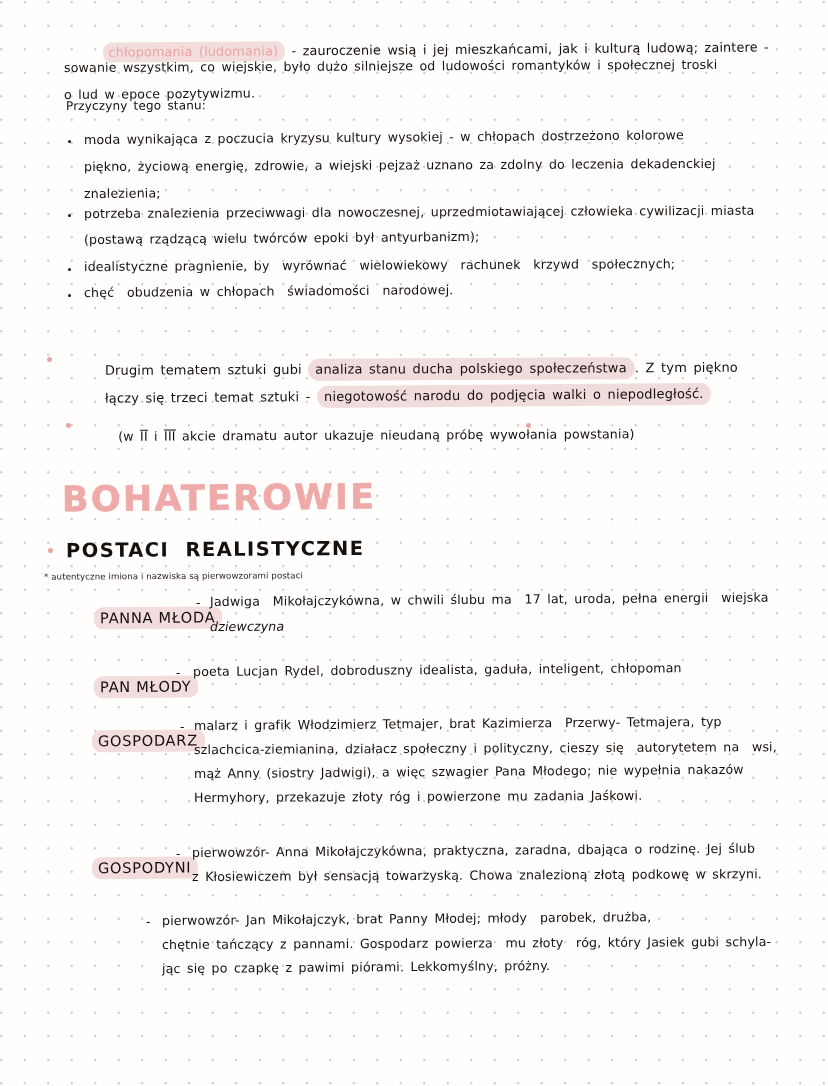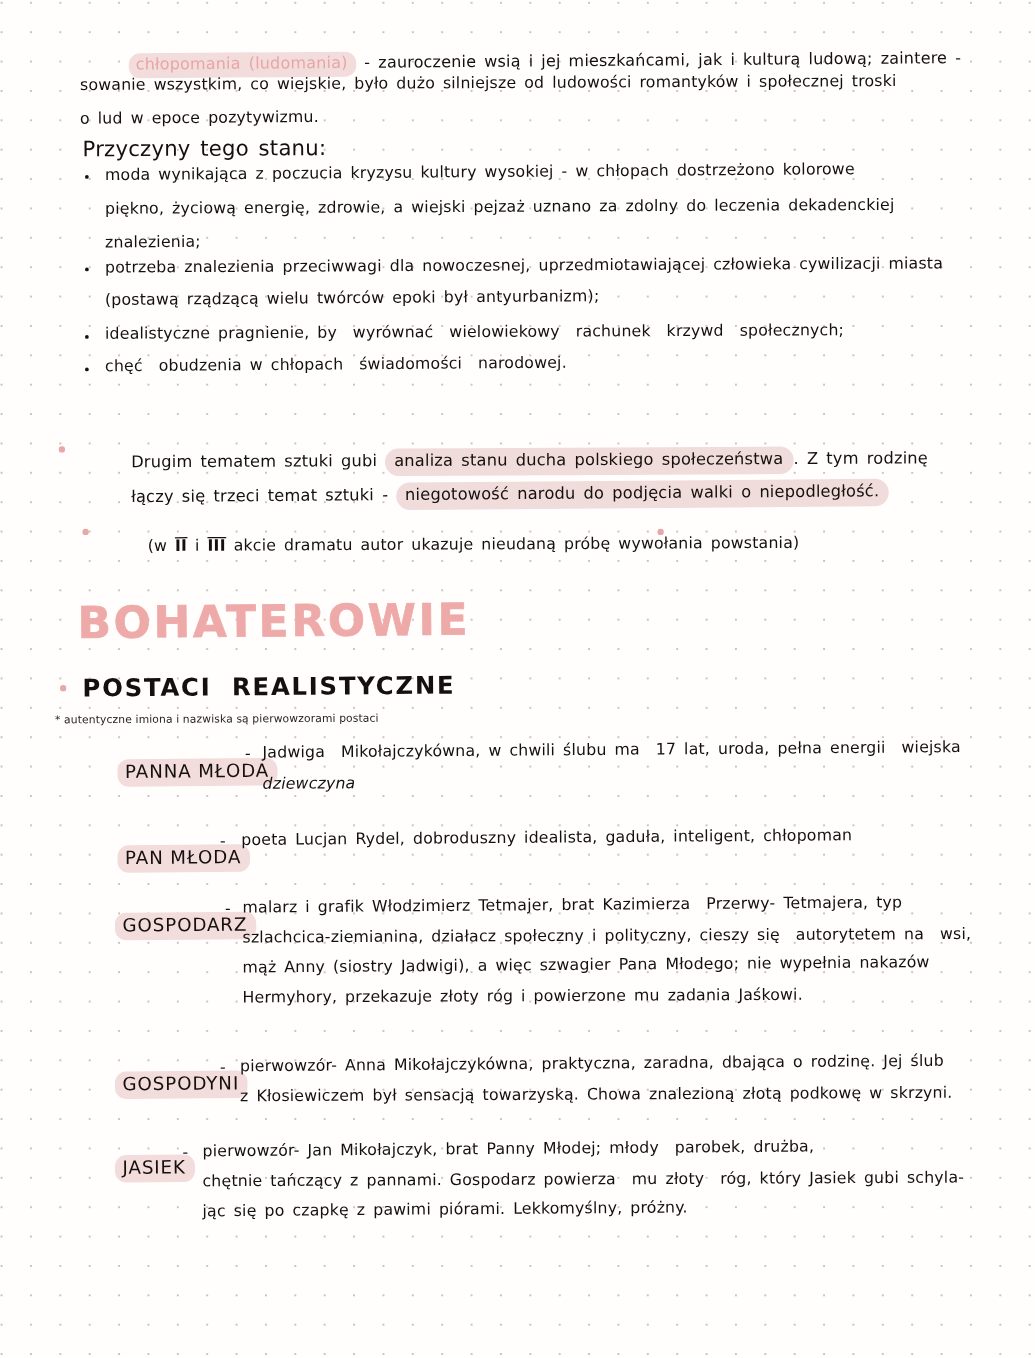--- a/index.html
+++ b/index.html
@@ -112,57 +112,56 @@
     font-size: 14.6px;
     letter-spacing: 0.7px;
     color: #14100e;
     white-space: pre;
     transform: rotate(-0.5deg);
   }
   .underline-m {
     border-top: 1.4px solid #14100e;
     display: inline-block;
     line-height: 0.92;
-    font-weight: bold;
   }
 </style>
 </head>
 <body>
 
 <div id="page">
   <div id="ink">
 
     <div class="hw sl1" style="left:64px; top:34px; font-size:12.8px;">
       <span class="hl pinkink">chłopomania (ludomania)</span><span> - zauroczenie wsią i jej mieszkańcami, jak i kulturą ludową; zaintere -</span>
     </div>
 
     <div class="hw sl2" style="left:64px; top:62px;">sowanie wszystkim, co wiejskie, było dużo silniejsze od ludowości romantyków i społecznej troski</div>
 
     <div class="hw sl1" style="left:64px; top:89px;">o lud w epoce pozytywizmu.</div>
 
-    <div class="hw sl2" style="left:66px; top:112px; font-size:17px;">Przyczyny tego stanu:</div>
+    <div class="hw sl2" style="left:66px; top:100px; font-size:12px;">Przyczyny tego stanu:</div>
 
     <div class="dot-b" style="left:68px; top:140px;"></div>
     <div class="hw sl1" style="left:84px; top:134px;">moda wynikająca z poczucia kryzysu kultury wysokiej - w chłopach dostrzeżono kolorowe</div>
     <div class="hw sl2" style="left:84px; top:161px;">piękno, życiową energię, zdrowie, a wiejski pejzaż uznano za zdolny do leczenia dekadenckiej</div>
     <div class="hw sl1" style="left:84px; top:188px;">znalezienia;</div>
 
     <div class="dot-b" style="left:68px; top:214px;"></div>
     <div class="hw sl2" style="left:84px; top:208px;">potrzeba znalezienia przeciwwagi dla nowoczesnej, uprzedmiotawiającej człowieka cywilizacji miasta</div>
     <div class="hw sl1" style="left:84px; top:234px;">(postawą rządzącą wielu twórców epoki był antyurbanizm);</div>
 
     <div class="dot-b" style="left:68px; top:268px;"></div>
     <div class="hw sl2" style="left:84px; top:261px;">idealistyczne pragnienie, by  wyrównać  wielowiekowy  rachunek  krzywd  społecznych;</div>
 
     <div class="dot-b" style="left:68px; top:294px;"></div>
     <div class="hw sl1" style="left:84px; top:287px;">chęć  obudzenia w chłopach  świadomości  narodowej.</div>
 
     <div class="dot-p" style="left:47px; top:357px;"></div>
     <div class="hw sl2" style="left:66px; top:351px; font-size:13px;">
-      <span>Drugim tematem sztuki gubi </span><span class="hl-band">analiza stanu ducha polskiego społeczeństwa</span><span>. Z tym rodzinę</span>
+      <span>Drugim tematem sztuki gubi </span><span class="hl-band">analiza stanu ducha polskiego społeczeństwa</span><span>. Z tym piękno</span>
     </div>
     <div class="hw sl1" style="left:66px; top:379px; font-size:13px;">
       <span>łączy się trzeci temat sztuki - </span><span class="hl-band">niegotowość narodu do podjęcia walki o niepodległość.</span>
     </div>
 
     <div class="dot-p" style="left:66px; top:423px;"></div>
     <div class="hw sl2" style="left:80px; top:417px; font-size:12.6px;">
       <span>(w </span><span class="underline-m">II</span><span> i </span><span class="underline-m">III</span><span> akcie dramatu autor ukazuje nieudaną próbę wywołania powstania)</span>
     </div>
     <div class="dot-p" style="left:526px; top:423px;"></div>
@@ -174,43 +173,40 @@
     <div class="tiny" style="left:44px; top:571px;">* autentyczne imiona i nazwiska są pierwowzorami postaci</div>
 
     <div class="name-tag" style="left:62px; top:592px;">
       <span class="hl">PANNA MŁODA</span>
     </div>
     <div class="hw sl1" style="left:196px; top:597px;">-</div>
     <div class="hw sl1" style="left:210px; top:596px;">Jadwiga  Mikołajczykówna, w chwili ślubu ma  17 lat, uroda, pełna energii  wiejska</div>
     <div class="hw sl2" style="left:210px; top:621px;font-style:italic;">dziewczyna</div>
 
     <div class="name-tag" style="left:62px; top:661px;">
-      <span class="hl">PAN MŁODA</span>
+      <span class="hl">PAN MŁODY</span>
     </div>
     <div class="hw sl1" style="left:176px; top:667px;">-</div>
     <div class="hw sl1" style="left:193px; top:666px;">poeta Lucjan Rydel, dobroduszny idealista, gaduła, inteligent, chłopoman</div>
 
     <div class="name-tag" style="left:60px; top:715px;">
       <span class="hl">GOSPODARZ</span>
     </div>
     <div class="hw sl1" style="left:180px; top:721px;">-</div>
     <div class="hw sl1" style="left:194px; top:720px;">malarz i grafik Włodzimierz Tetmajer, brat Kazimierza  Przerwy- Tetmajera, typ</div>
     <div class="hw sl2" style="left:194px; top:744px;">szlachcica-ziemianina, działacz społeczny i polityczny, cieszy się  autorytetem na  wsi,</div>
     <div class="hw sl1" style="left:194px; top:768px;">mąż Anny (siostry Jadwigi), a więc szwagier Pana Młodego; nie wypełnia nakazów</div>
     <div class="hw sl2" style="left:194px; top:792px;">Hermyhory, przekazuje złoty róg i powierzone mu zadania Jaśkowi.</div>
 
     <div class="name-tag" style="left:60px; top:842px;">
       <span class="hl">GOSPODYNI</span>
     </div>
     <div class="hw sl1" style="left:176px; top:848px;">-</div>
     <div class="hw sl1" style="left:192px; top:847px;">pierwowzór- Anna Mikołajczykówna, praktyczna, zaradna, dbająca o rodzinę. Jej ślub</div>
     <div class="hw sl2" style="left:192px; top:871px;">z Kłosiewiczem był sensacją towarzyską. Chowa znalezioną złotą podkowę w skrzyni.</div>
 
-    <div class="name-tag" style="left:60px; top:909px;">
-      <span class="hl">JASIEK</span>
-    </div>
     <div class="hw sl1" style="left:146px; top:916px;">-</div>
     <div class="hw sl1" style="left:162px; top:915px;">pierwowzór- Jan Mikołajczyk, brat Panny Młodej; młody  parobek, drużba,</div>
     <div class="hw sl2" style="left:162px; top:939px;">chętnie tańczący z pannami. Gospodarz powierza  mu złoty  róg, który Jasiek gubi schyla-</div>
     <div class="hw sl1" style="left:162px; top:963px;">jąc się po czapkę z pawimi piórami. Lekkomyślny, próżny.</div>
 
   </div>
 </div>
 
 </body></html>

